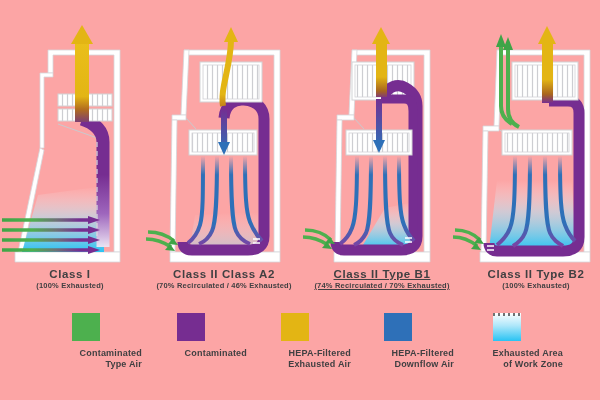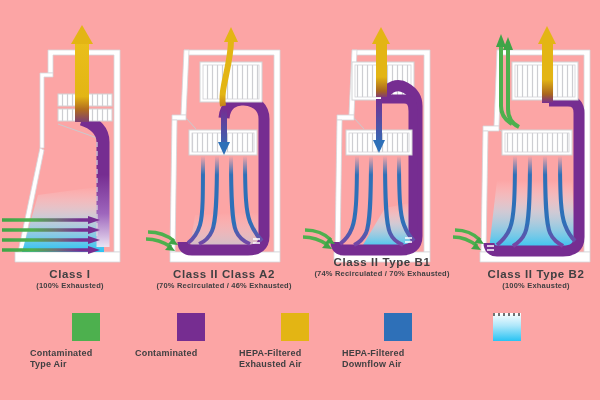--- a/index.html
+++ b/index.html
@@ -4,21 +4,21 @@
 <style>
   html,body{margin:0;padding:0;background:#000;}
   .stage{
     position:relative;width:600px;height:400px;background:#fca5a5;overflow:hidden;
     font-family:"Liberation Sans",sans-serif;
   }
   .stage svg{position:absolute;left:0;top:0;}
   .cab-label{position:absolute;width:180px;text-align:center;color:#414042;}
   .cab-label .title{font-size:11.5px;font-weight:bold;letter-spacing:.6px;line-height:12px;}
   .cab-label .subtitle{font-size:7.5px;font-weight:bold;letter-spacing:.2px;margin-top:2px;line-height:8px;}
-  .legend-item{position:absolute;width:112px;top:313px;text-align:left;}
+  .legend-item{position:absolute;width:112px;top:313px;text-align:right;}
   .swatch{width:28px;height:28px;margin:0 auto;}
   .swatch.gradient{
     background:
       repeating-linear-gradient(90deg, rgba(0,0,0,.55) 0 2px, rgba(255,255,255,0) 2px 5px) top/100% 3px no-repeat,
       linear-gradient(to bottom,#ffffff 0%,#aee7fa 45%,#29c3f3 100%);
   }
   .legend-label{margin-top:7px;font-size:9px;font-weight:bold;color:#414042;line-height:11px;letter-spacing:.2px;}
 </style>
 </head>
 <body>
@@ -266,21 +266,21 @@
   </svg>
 
   <div class="cab-label" style="left:-20px;top:268px;">
     <div class="title">Class I</div>
     <div class="subtitle">(100% Exhausted)</div>
   </div>
   <div class="cab-label" style="left:134px;top:268px;">
     <div class="title">Class II Class A2</div>
     <div class="subtitle">(70% Recirculated / 46% Exhausted)</div>
   </div>
-  <div class="cab-label" style="left:292px;top:256px;">
+  <div class="cab-label" style="left:292px;top:268px;text-decoration:underline;">
     <div class="title">Class II Type B1</div>
     <div class="subtitle">(74% Recirculated / 70% Exhausted)</div>
   </div>
   <div class="cab-label" style="left:446px;top:268px;">
     <div class="title">Class II Type B2</div>
     <div class="subtitle">(100% Exhausted)</div>
   </div>
 
   <div class="legend-item" style="left:30px;">
     <div class="swatch" style="background: rgb(77, 176, 78);"></div>
@@ -304,15 +304,19 @@
   </div>
   <div class="legend-item" style="left:342px;">
     <div class="swatch" style="background: rgb(46, 112, 184);"></div>
     <div class="legend-label">
       <div>HEPA-Filtered</div>
       <div>Downflow Air</div>
     </div>
   </div>
   <div class="legend-item" style="left:451px;">
     <div class="swatch gradient"></div>
+    <div class="legend-label">
+      <div>Exhausted Area</div>
+      <div>of Work Zone</div>
+    </div>
   </div>
 
 </div>
 
 </body></html>

